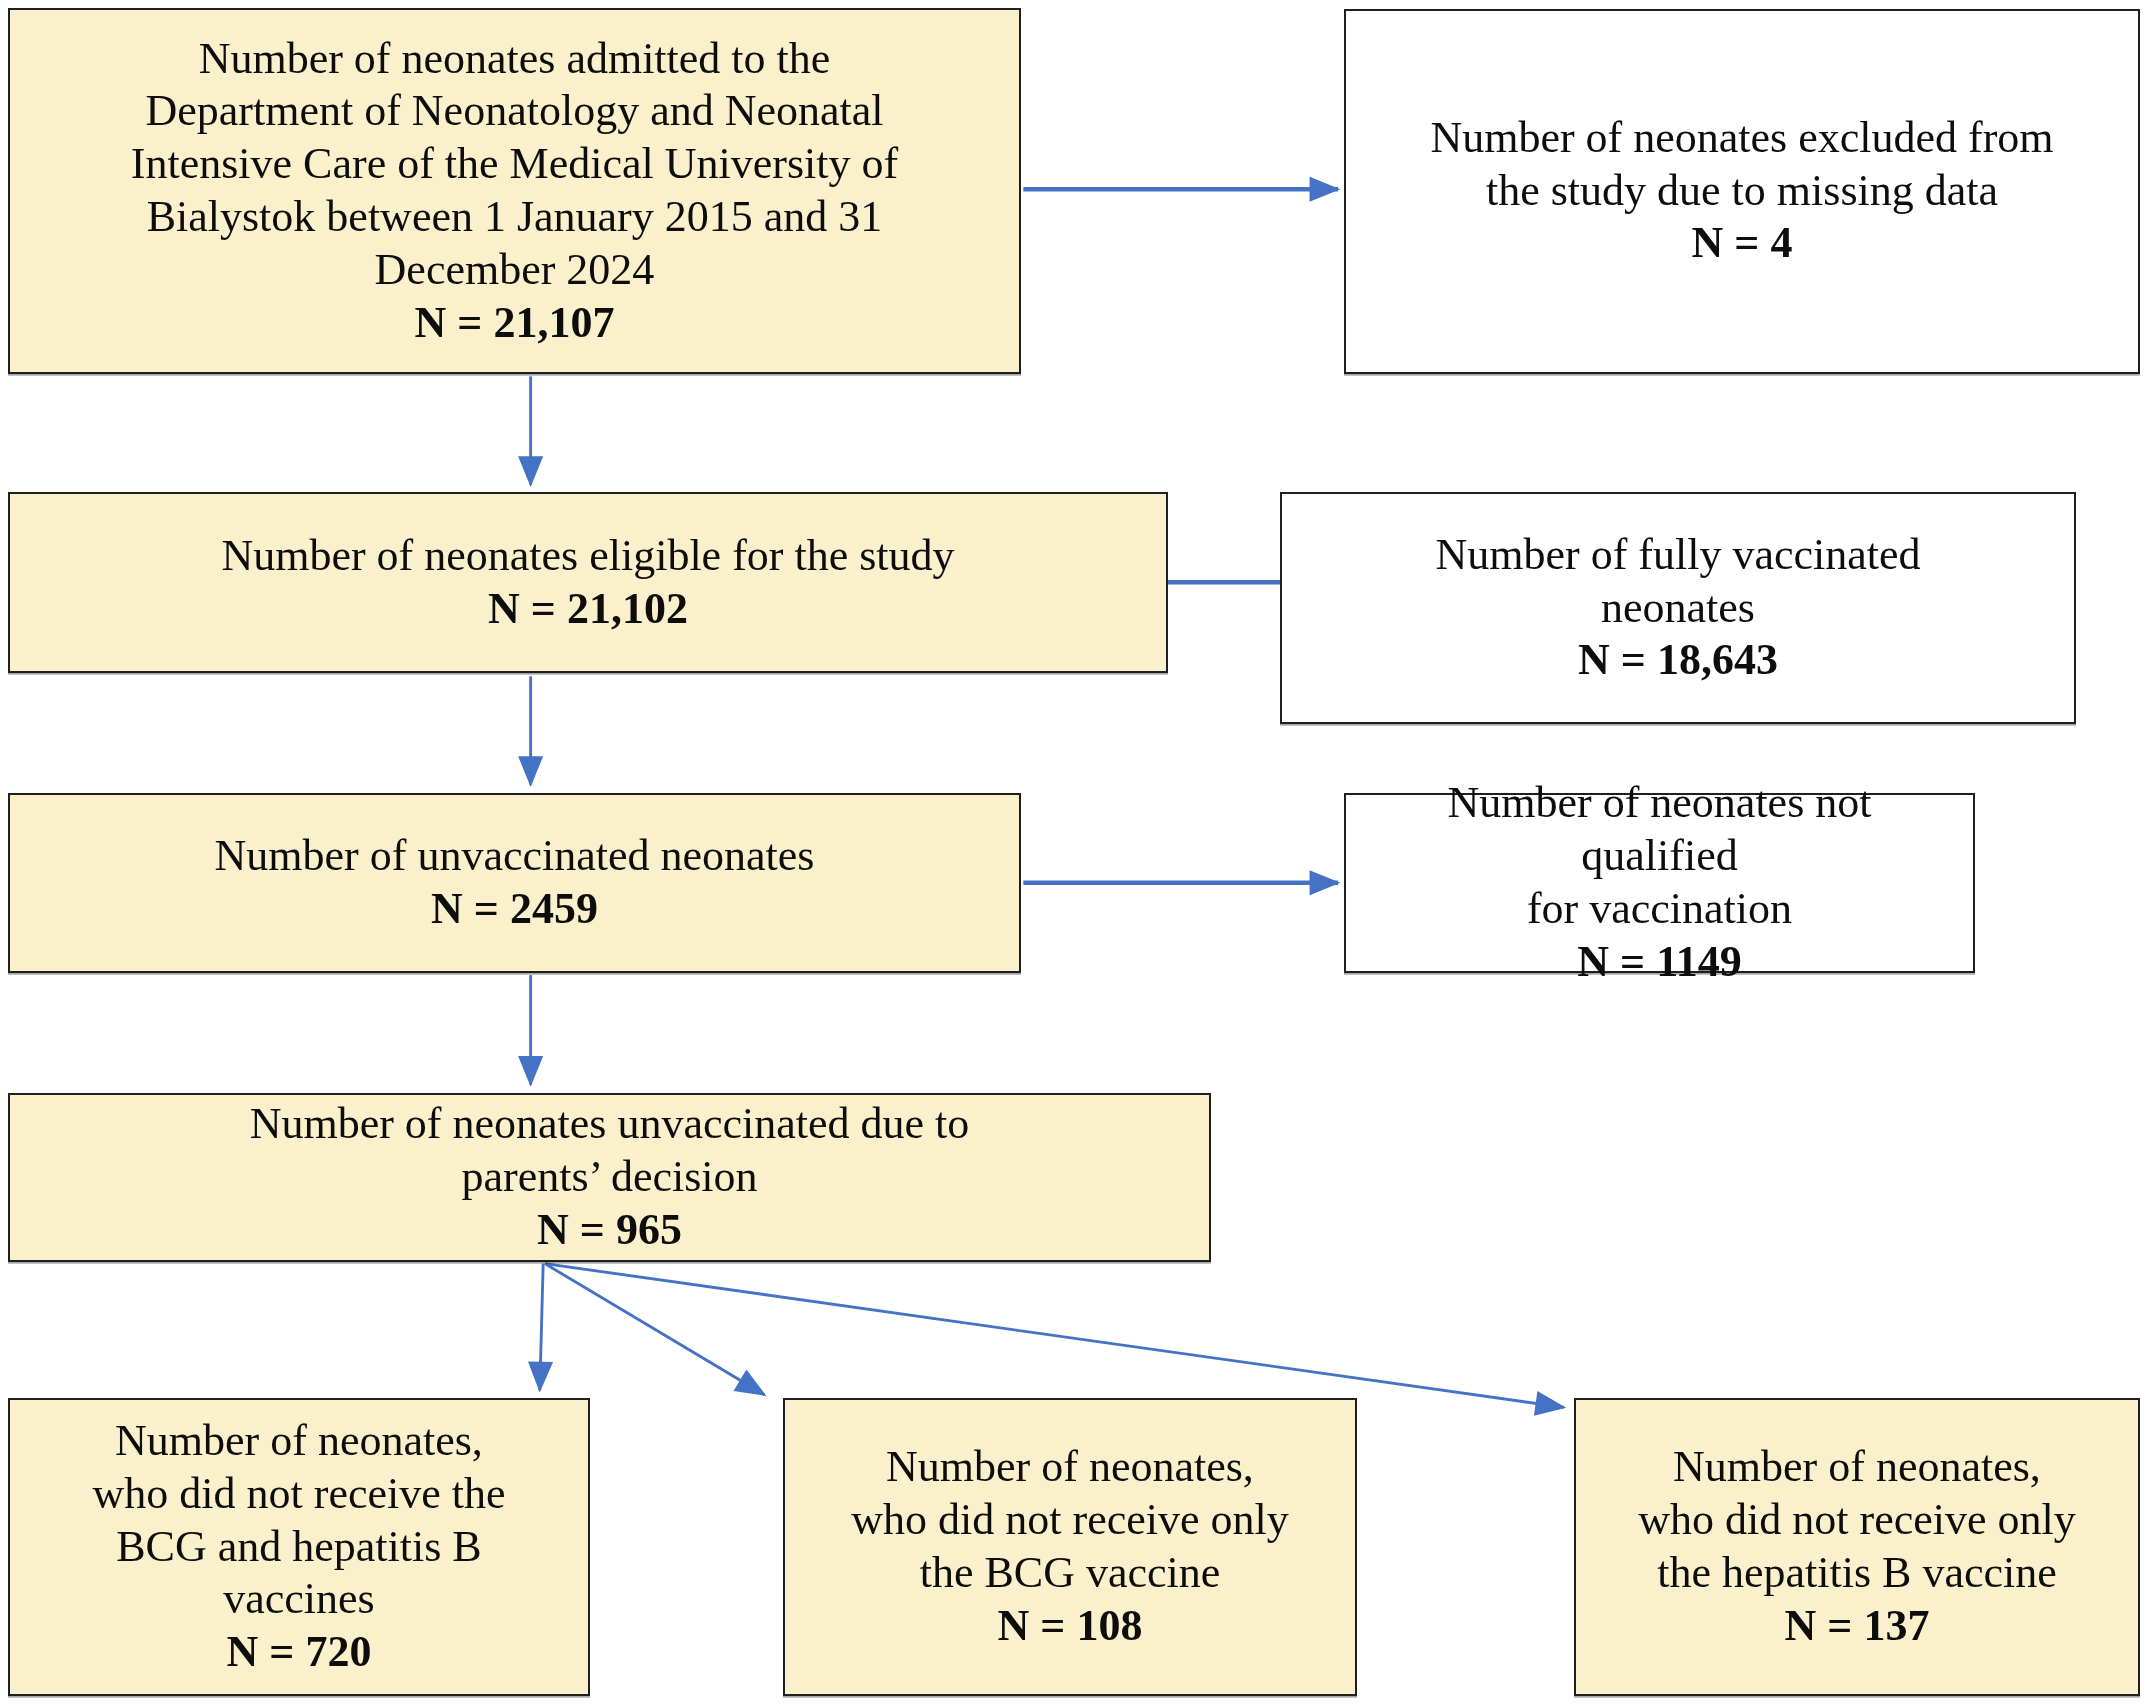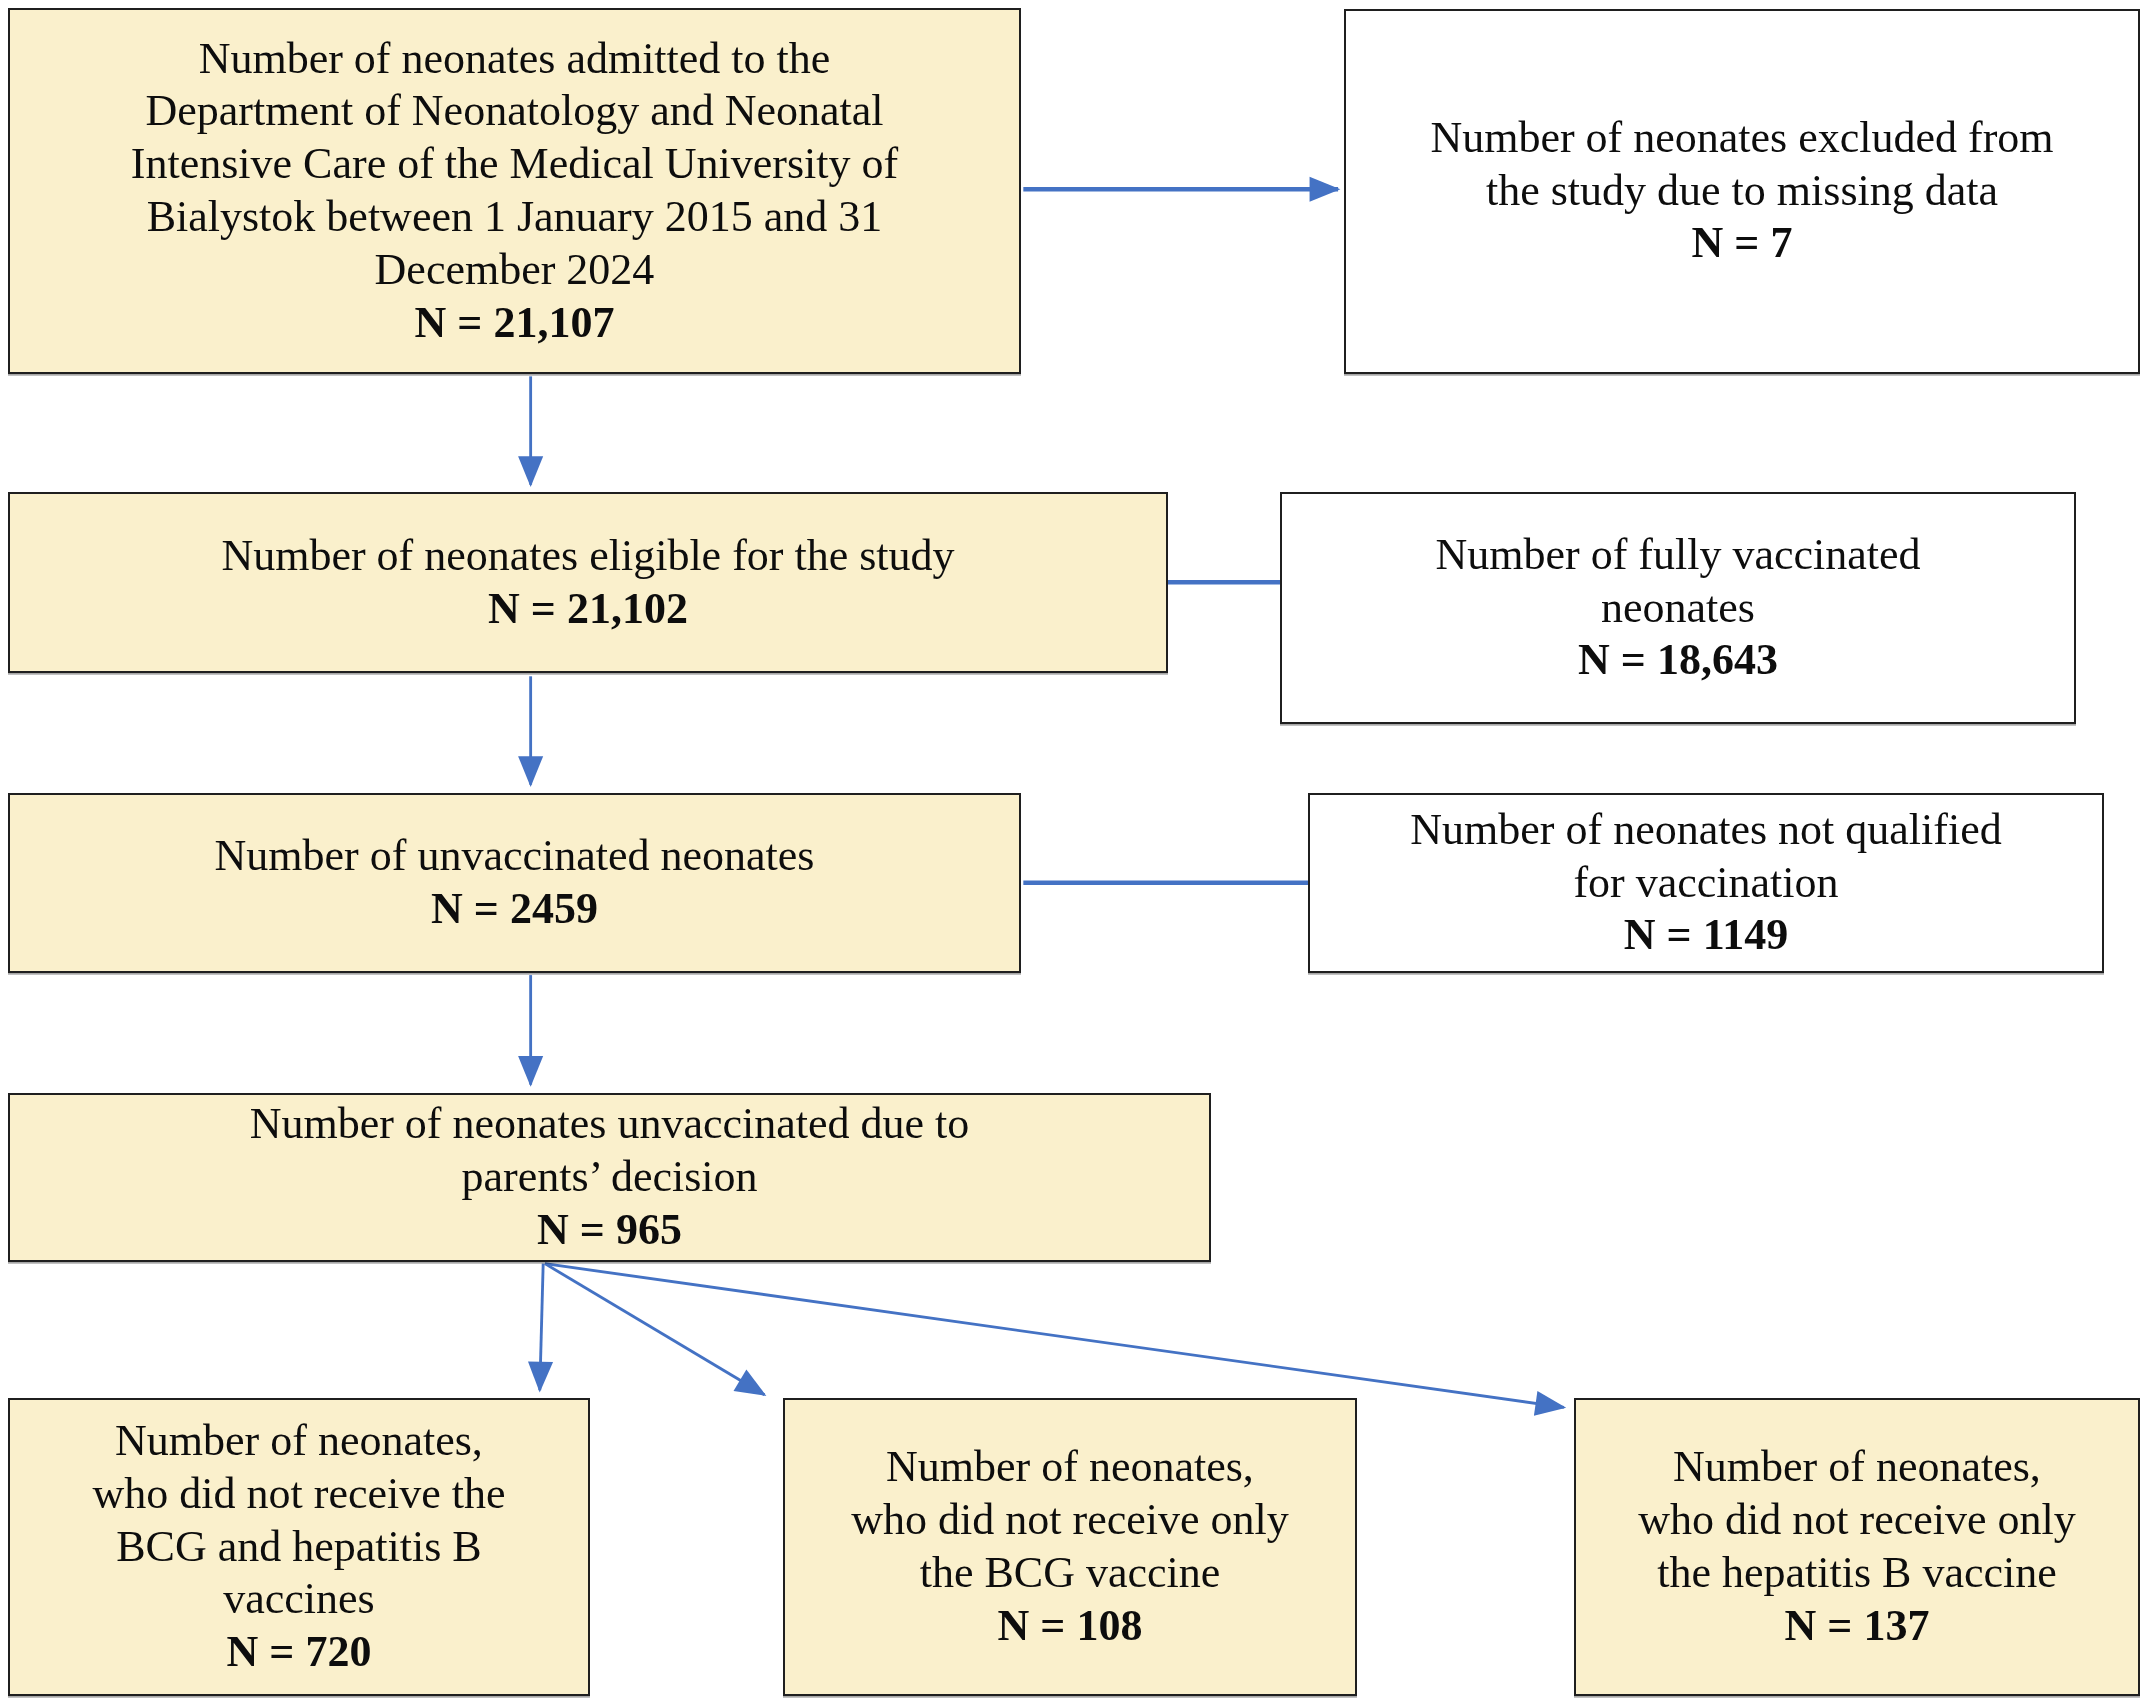--- a/index.html
+++ b/index.html
@@ -100,30 +100,30 @@
 
   <div class="flow-box highlight" style="left:8px;top:1093px;width:1203px;height:169px;padding:3.4px 34px;">
     <span class="box-label">Number of neonates unvaccinated due to
 parents’ decision</span>
     <span class="box-n">N = 965</span>
   </div>
 
   <div class="flow-box plain" style="left:1344px;top:8.6px;width:796px;height:365px;padding:7px 34px;">
     <span class="box-label">Number of neonates excluded from
 the study due to missing data</span>
-    <span class="box-n">N = 7</span>
+    <span class="box-n">N = 4</span>
   </div>
 
   <div class="flow-box plain" style="left:1280px;top:492px;width:796px;height:232px;padding:5.7px 34px;">
     <span class="box-label">Number of fully vaccinated
 neonates</span>
     <span class="box-n">N = 18,643</span>
   </div>
 
-  <div class="flow-box plain" style="left:1308px;top:793px;width:796px;height:180px;padding:3px 34px;">
+  <div class="flow-box plain" style="left:1344px;top:793px;width:631px;height:180px;padding:3px 34px;">
     <span class="box-label">Number of neonates not qualified
 for vaccination</span>
     <span class="box-n">N = 1149</span>
   </div>
 
   <div class="flow-box highlight" style="left:8px;top:1398px;width:582px;height:298px;padding:5.7px 23px;">
     <span class="box-label">Number of neonates,
 who did not receive the
 BCG and hepatitis B
 vaccines</span>

